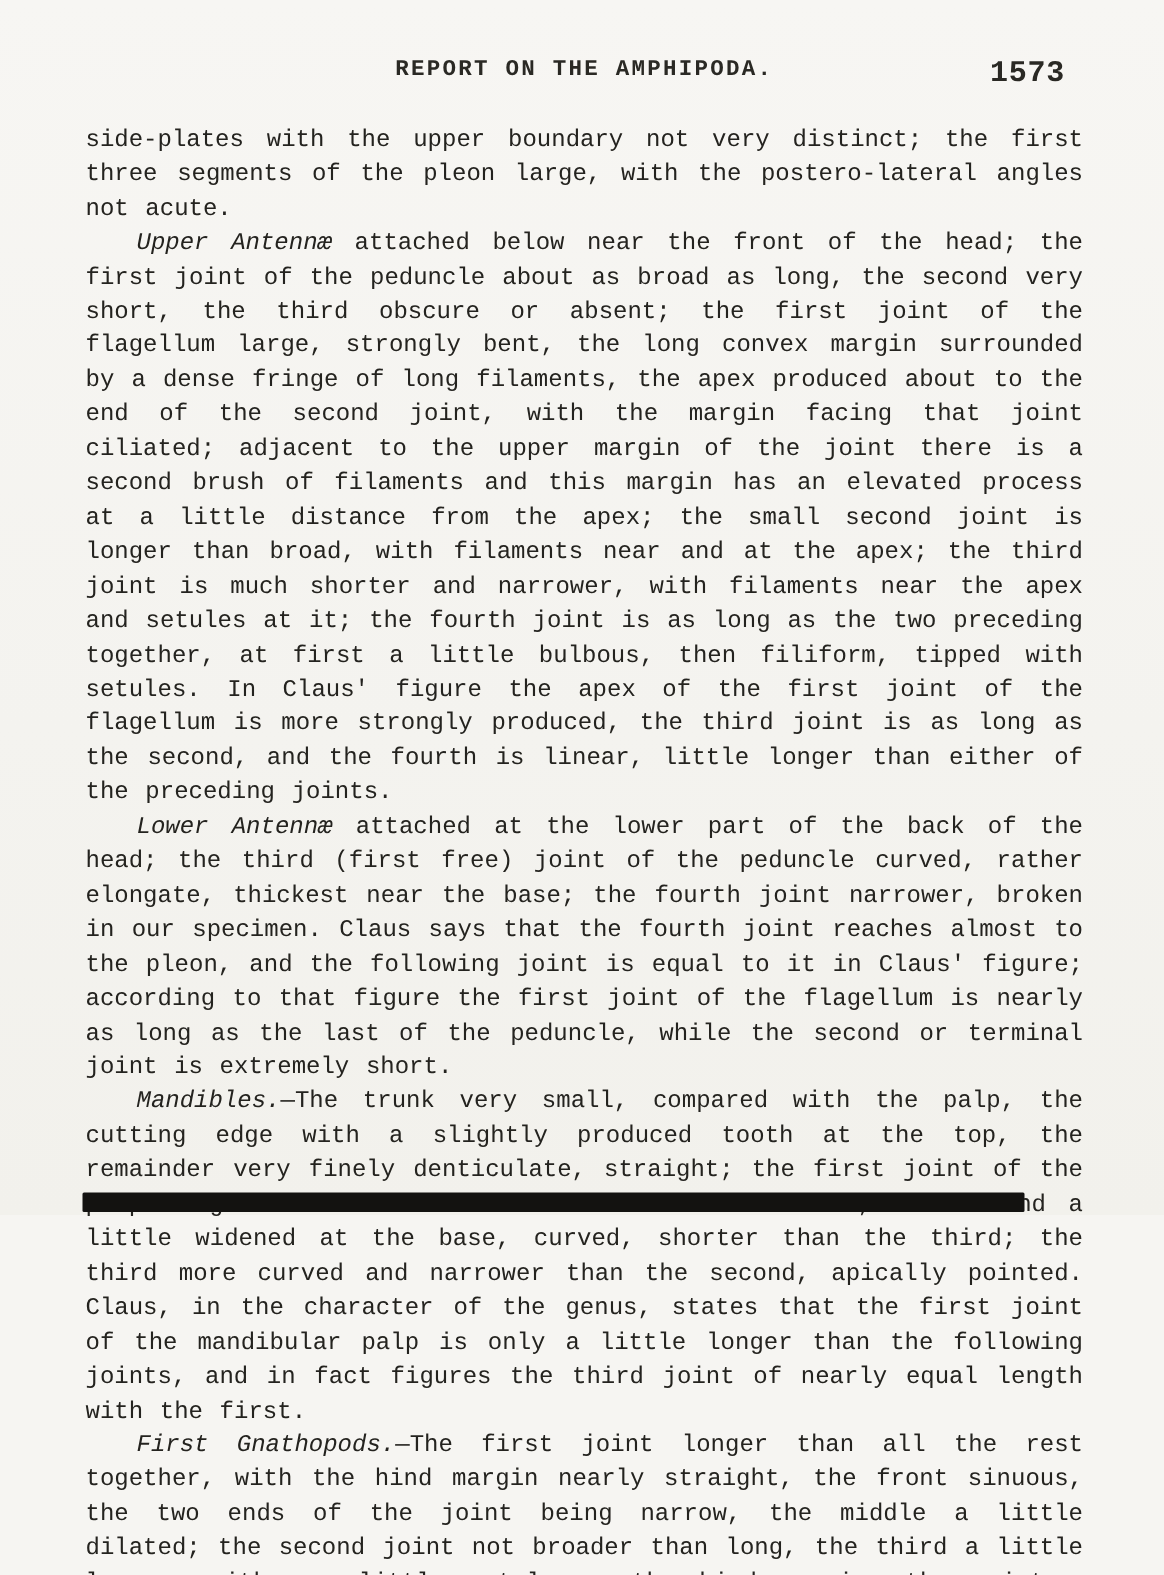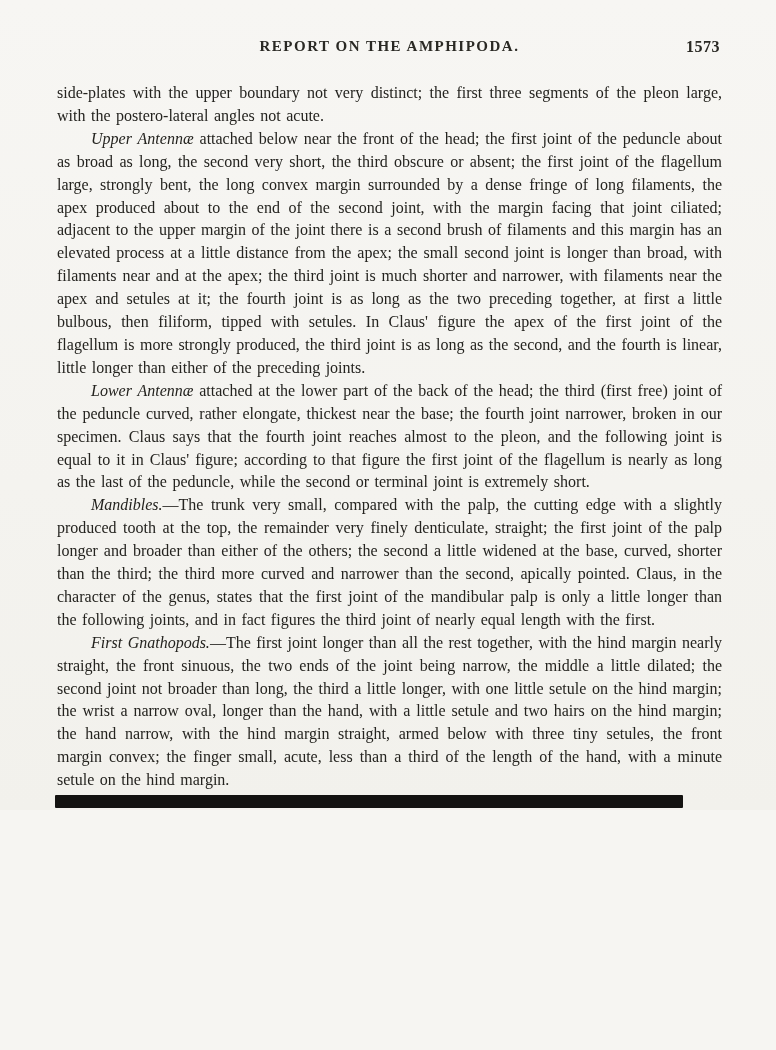--- a/index.html
+++ b/index.html
@@ -15,41 +15,42 @@
     overflow: hidden;
     position: relative;
   }
   .page {
     position: relative;
     width: 776px;
     height: 810px;
     background: linear-gradient(180deg, #f7f6f3 0%, #f4f3ef 60%, #f2f1ec 100%);
     box-sizing: border-box;
     padding: 38px 54px 0 57px;
+    font-family: Liberation Mono, monospace;
   }
   .running-head {
     position: relative;
     height: 22px;
     margin-bottom: 22px;
   }
   .running-title {
     position: absolute;
     left: 0;
     right: 0;
     text-align: center;
     font-size: 15px;
     font-weight: bold;
     letter-spacing: 1.5px;
     color: #2a2924;
   }
   .page-number {
     position: absolute;
-    right: 2px;
+    right: 12px;
     top: 0;
-    font-size: 16px;
+    font-size: 20px;
     font-weight: bold;
     letter-spacing: 0.5px;
     color: #2a2924;
   }
   .body-text {
     text-align: justify;
     font-size: 16px;
     line-height: 22.9px;
     word-spacing: 1.5px;
   }

